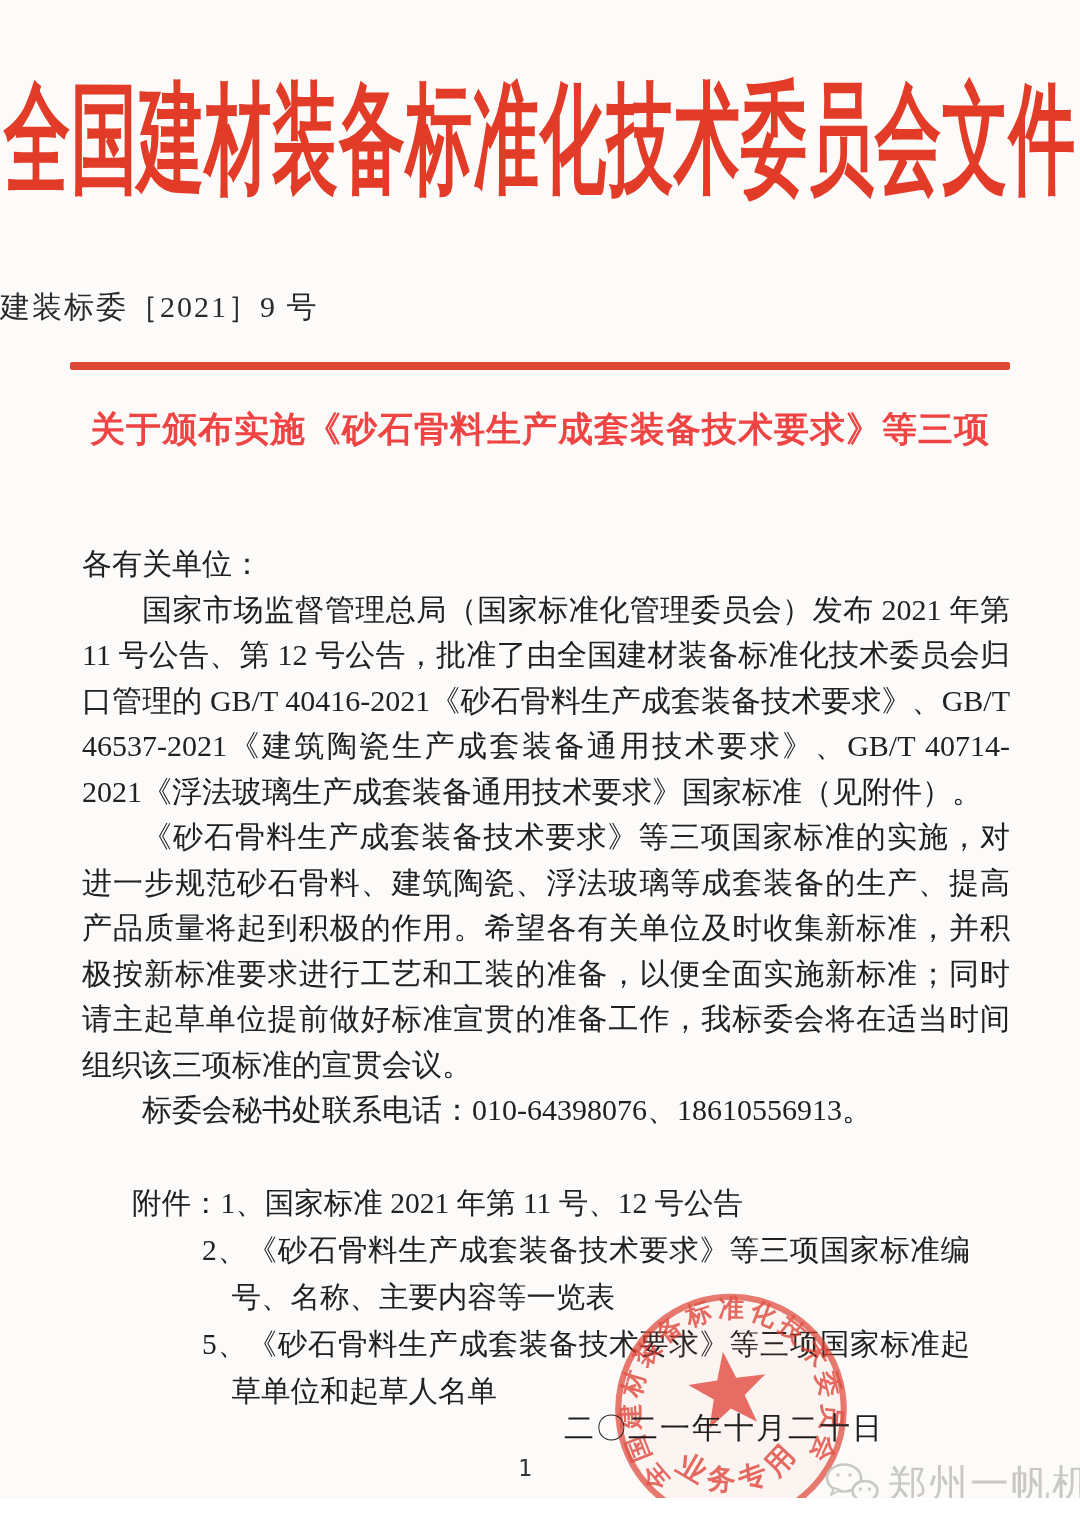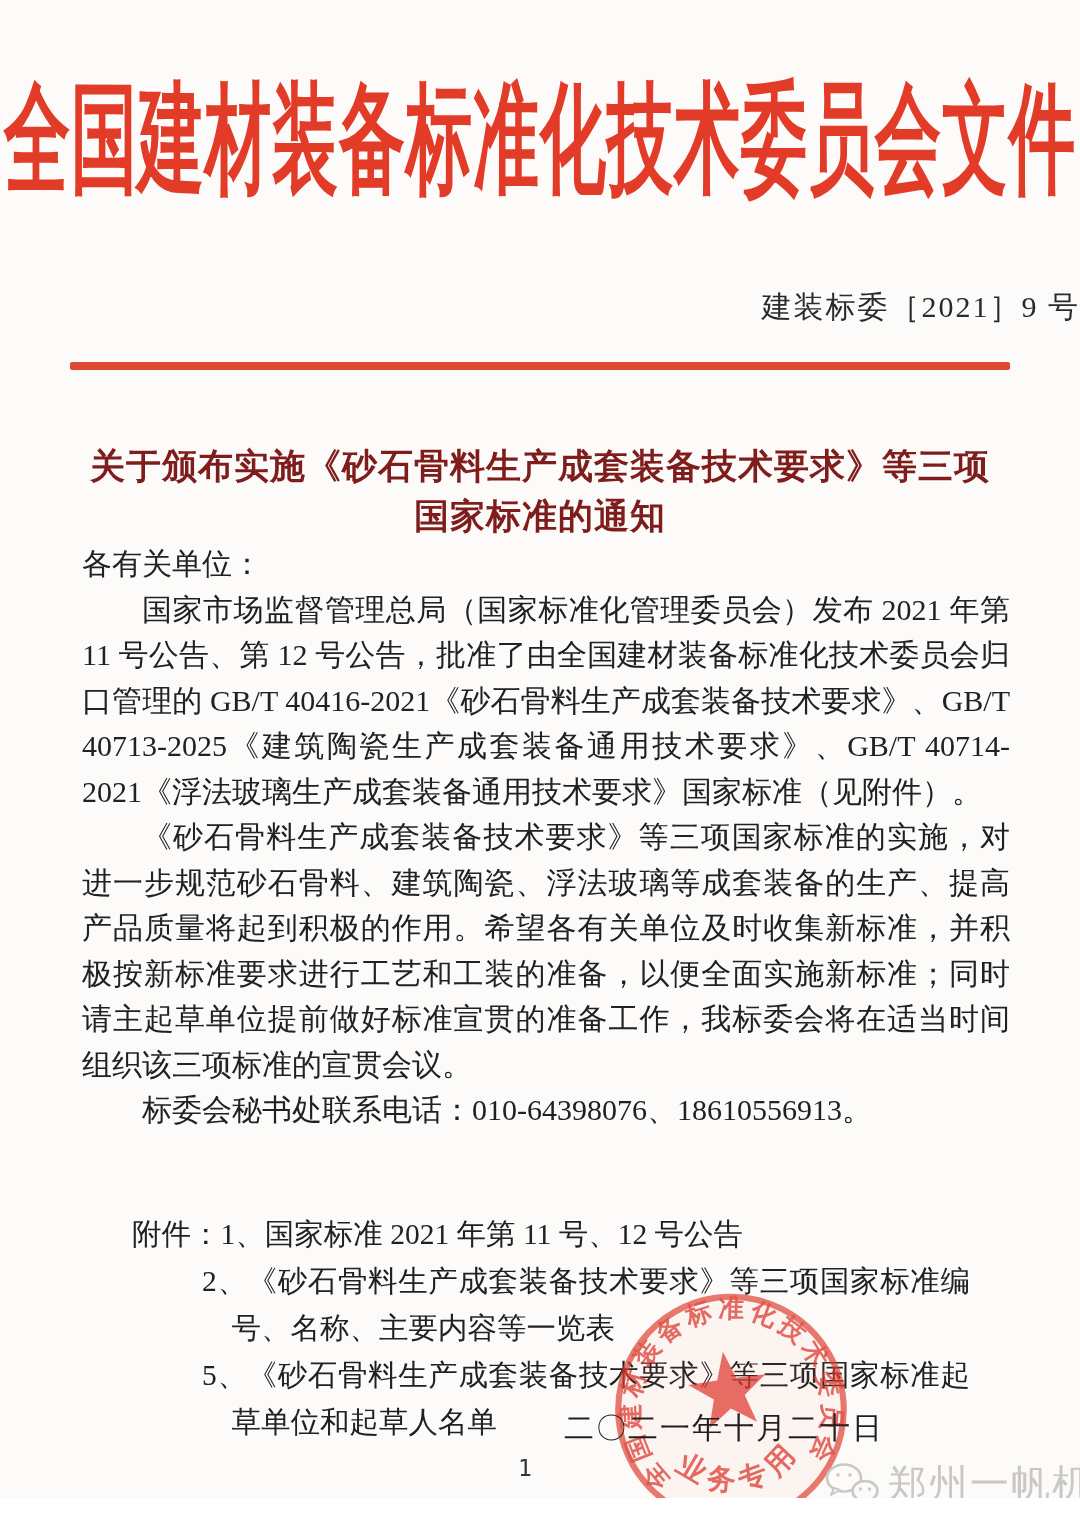--- a/index.html
+++ b/index.html
@@ -30,21 +30,21 @@
     color: #e23b28;
     transform: scaleY(1.82);
     transform-origin: top center;
     white-space: nowrap;
   }
   
   .doc-number {
     position: absolute;
     top: 287px; left: 0;
     width: 100%;
-    text-align: right;
+    text-align: left;
     font-size: 30px;
     color: #2a2a2a;
     letter-spacing: 2px;
   }
   
   .red-rule {
     position: absolute;
     top: 362px; left: 70px;
     width: 940px; height: 8px;
     background: #dd4733;
@@ -53,23 +53,22 @@
   
   .notice-title {
     position: absolute;
     top: 404px; left: 0;
     width: 100%;
     text-align: center;
     font-family: "Liberation Sans", sans-serif;
     font-weight: bold;
     font-size: 35px;
     line-height: 50px;
-    color: #7f1d1d;
+    color: #ef4444;
     letter-spacing: 1px;
-    margin-top: 37px;
   }
   
   .body-block {
     position: absolute;
     top: 541px; left: 82px;
     width: 928px;
     font-size: 30px;
     line-height: 45.5px;
     color: #212121;
     text-align: justify;
@@ -80,21 +79,21 @@
   
   .attachments {
     position: absolute;
     top: 1180px; left: 132px;
     width: 890px;
     font-size: 29.5px;
     line-height: 47px;
     color: #212121;
     z-index: 1;
   }
-  .att-row1 { white-space: nowrap; margin-top: 31px; }
+  .att-row1 { white-space: nowrap; }
   .att-item {
     margin-left: 70px;
     width: 768px;
     padding-left: 1em;
     text-indent: -1em;
     text-align: justify;
   }
   
   .sign-date {
     position: absolute;
@@ -146,26 +145,25 @@
   <div class="letterhead">
     <span class="letterhead-inner">全国建材装备标准化技术委员会文件</span>
   </div>
 
   <div class="doc-number">建装标委［2021］9 号</div>
 
   <div class="red-rule"></div>
 
   <div class="notice-title">
     <div>关于颁布实施《砂石骨料生产成套装备技术要求》等三项</div>
-    <div>国家标准的通知</div>
   </div>
 
   <div class="body-block">
     <p>各有关单位：</p>
-    <p class="para-indent">国家市场监督管理总局（国家标准化管理委员会）发布 2021 年第 11 号公告、第 12 号公告，批准了由全国建材装备标准化技术委员会归口管理的 GB/T 40416-2021《砂石骨料生产成套装备技术要求》、GB/T 40713-2025《建筑陶瓷生产成套装备通用技术要求》、GB/T 40714-2021《浮法玻璃生产成套装备通用技术要求》国家标准（见附件）。</p>
+    <p class="para-indent">国家市场监督管理总局（国家标准化管理委员会）发布 2021 年第 11 号公告、第 12 号公告，批准了由全国建材装备标准化技术委员会归口管理的 GB/T 40416-2021《砂石骨料生产成套装备技术要求》、GB/T 46537-2021《建筑陶瓷生产成套装备通用技术要求》、GB/T 40714-2021《浮法玻璃生产成套装备通用技术要求》国家标准（见附件）。</p>
     <p class="para-indent">《砂石骨料生产成套装备技术要求》等三项国家标准的实施，对进一步规范砂石骨料、建筑陶瓷、浮法玻璃等成套装备的生产、提高产品质量将起到积极的作用。希望各有关单位及时收集新标准，并积极按新标准要求进行工艺和工装的准备，以便全面实施新标准；同时请主起草单位提前做好标准宣贯的准备工作，我标委会将在适当时间组织该三项标准的宣贯会议。</p>
     <p class="para-indent">标委会秘书处联系电话：010-64398076、18610556913。</p>
   </div>
 
   <div class="attachments">
     <div class="att-row1">
       <span>附件：</span><span>1、国家标准 2021 年第 11 号、12 号公告</span>
     </div>
     <div class="att-item">2、《砂石骨料生产成套装备技术要求》等三项国家标准编号、名称、主要内容等一览表</div>
     <div class="att-item">5、《砂石骨料生产成套装备技术要求》等三项国家标准起草单位和起草人名单</div>

